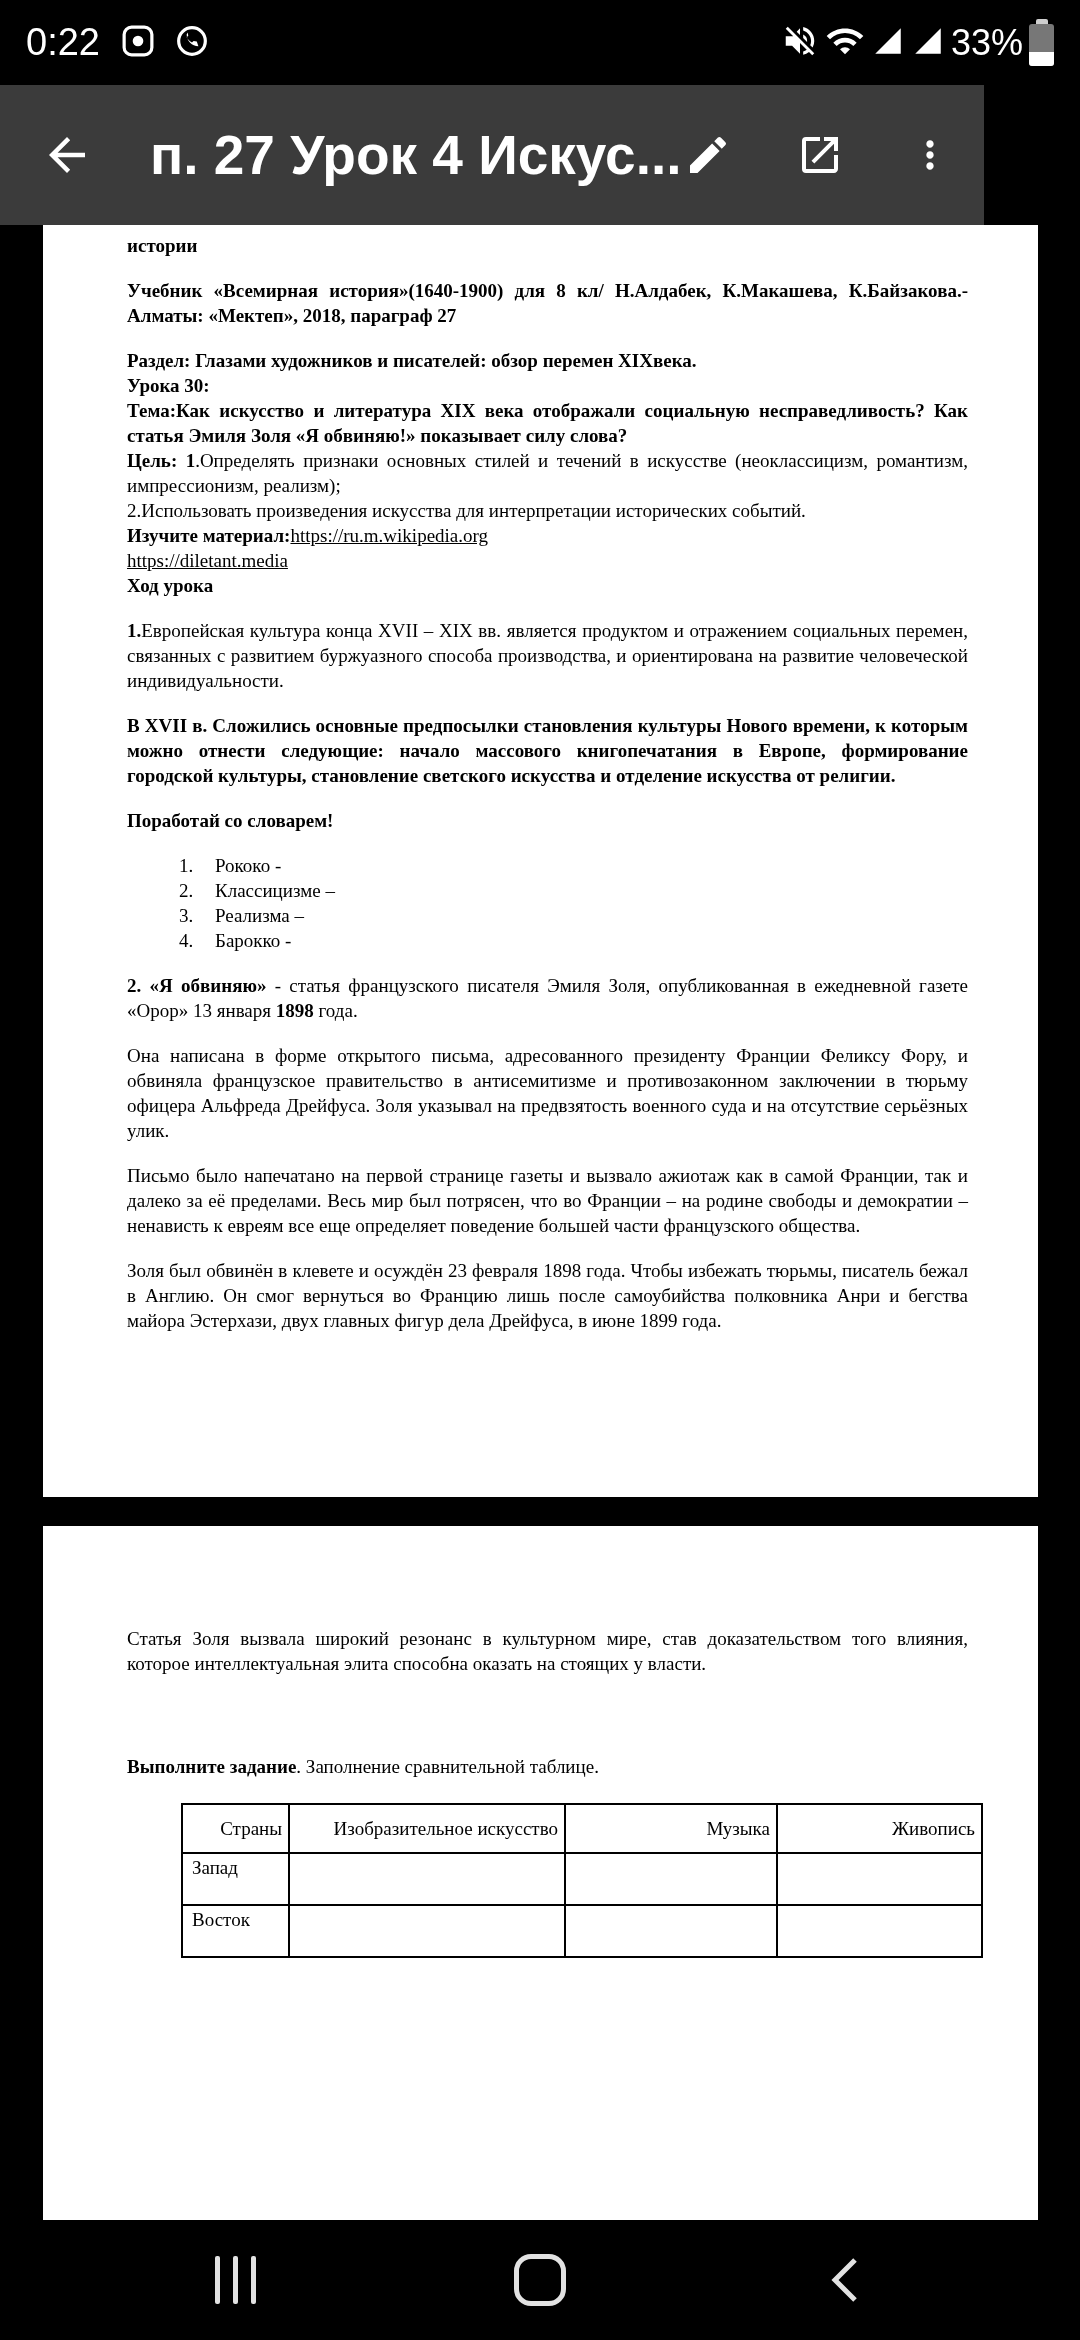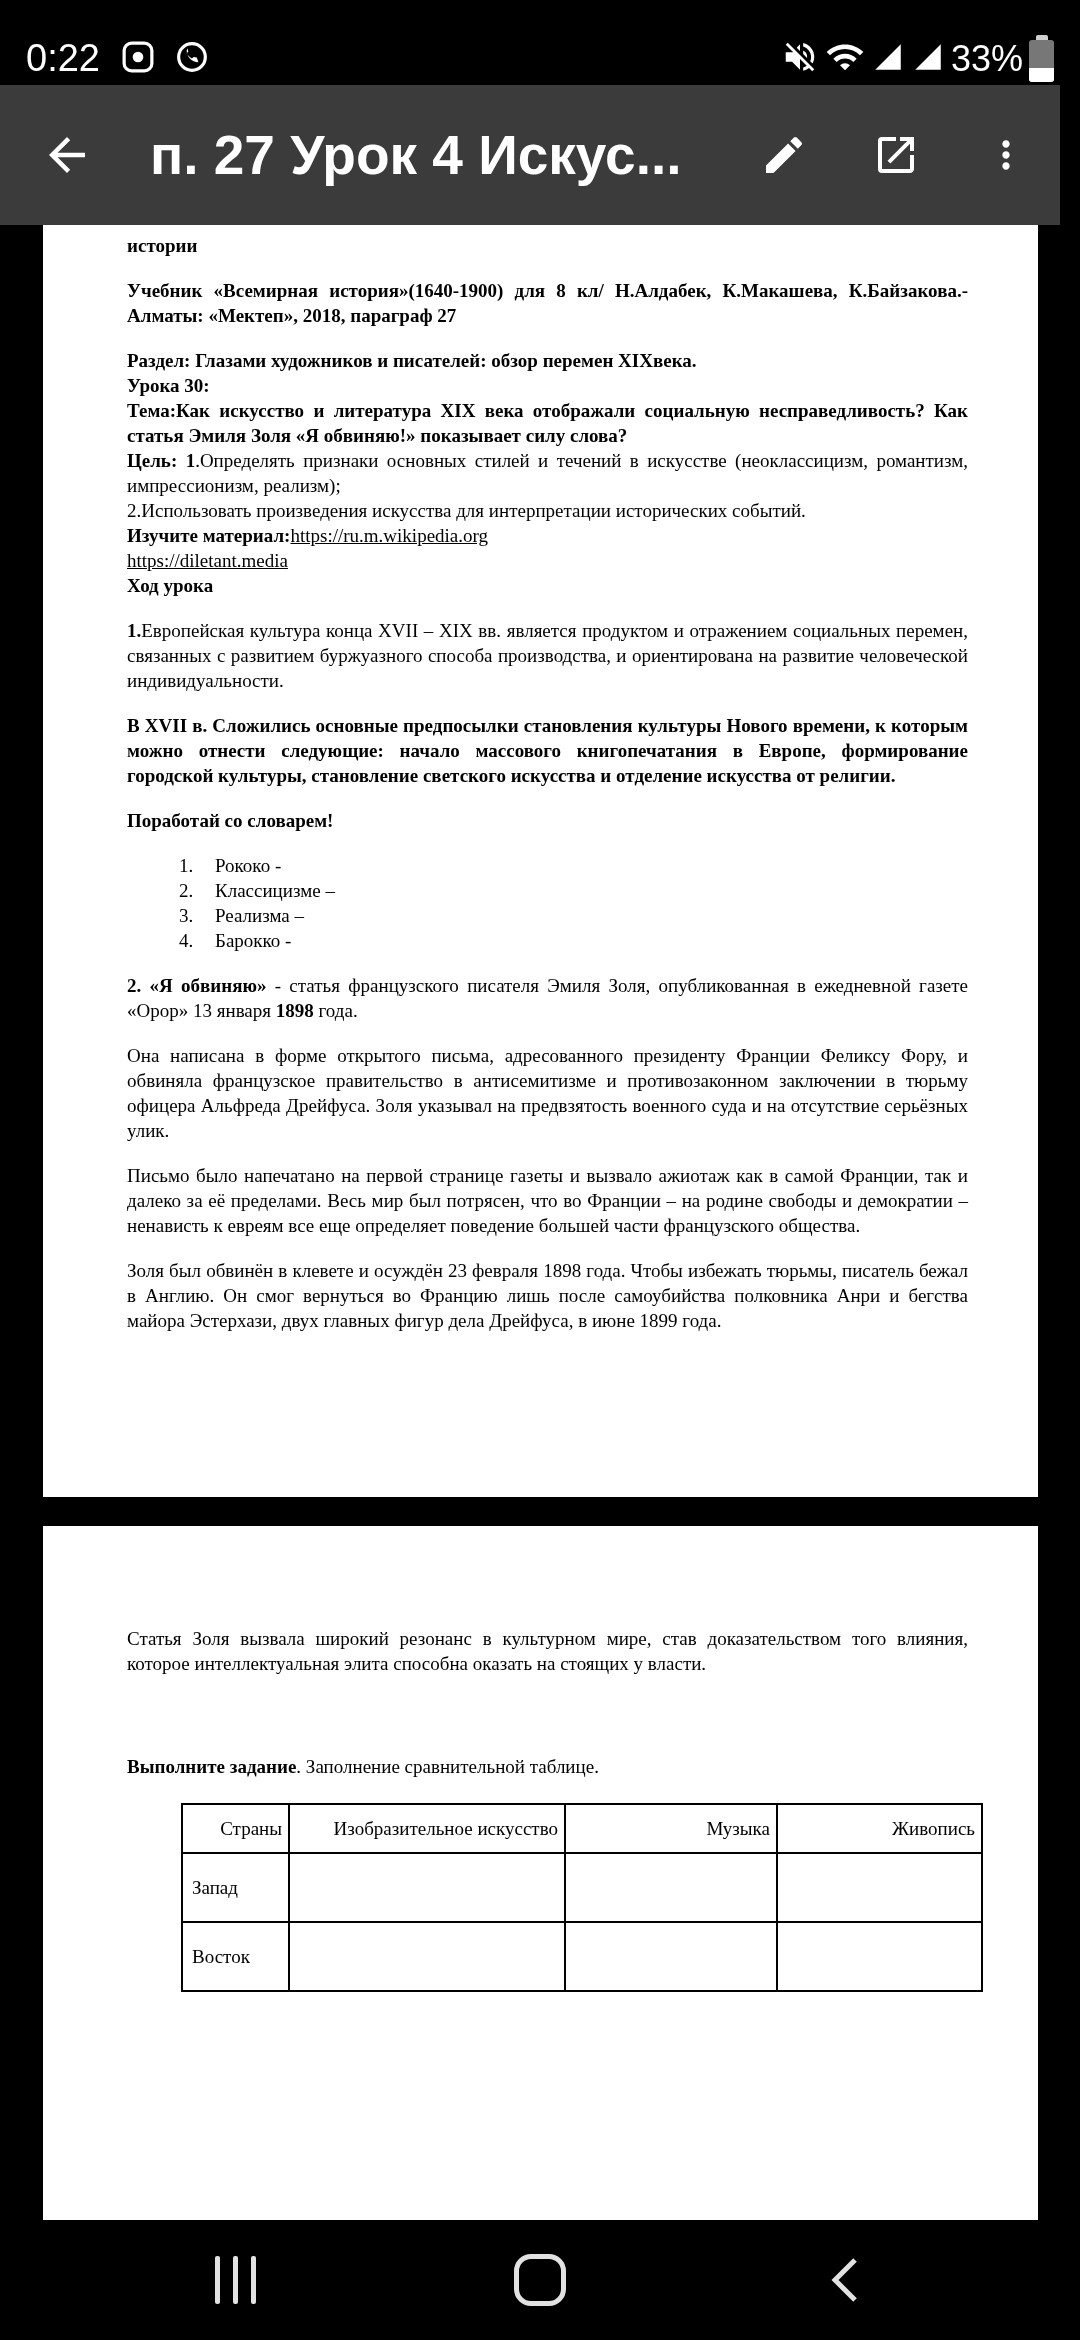--- a/index.html
+++ b/index.html
@@ -1,32 +1,32 @@
 <!DOCTYPE html>
 <html><head>
 <meta charset="utf-8">
 <style>
   *{margin:0;padding:0;box-sizing:border-box}
   html,body{width:1080px;height:2340px}
   body{background:#000;position:relative;overflow:hidden;font-family:"Liberation Sans",sans-serif}
 
   
-  .status-bar{position:absolute;top:16px;left:0;width:1080px;height:85px;background:#000;color:#fff;
+  .status-bar{position:absolute;top:0;left:0;width:1080px;height:85px;background:#000;color:#fff;
     display:flex;align-items:center;justify-content:space-between;padding:0 26px}
   .sb-left{display:flex;align-items:center;gap:22px}
   .sb-time{font-size:38px;color:#fff}
   .sb-right{display:flex;align-items:center;gap:6px}
   .sb-pct{font-size:36px;color:#fff}
   .batt{display:flex;flex-direction:column;align-items:center}
   .batt-cap{width:12px;height:5px;background:#cfcfcf;border-radius:2px 2px 0 0}
   .batt-body{width:25px;height:42px;background:#777;border-radius:3px;position:relative;overflow:hidden}
   .batt-fill{position:absolute;bottom:0;left:0;width:100%;height:34%;background:#fff}
 
   
-  .app-bar{position:absolute;top:85px;left:0;width:1060px;height:140px;background:#3b3b3b;color:#fff;
+  .app-bar{position:absolute;top:85px;left:0;width:984px;height:140px;background:#3b3b3b;color:#fff;
     display:flex;align-items:center;padding:0 32px 0 40px}
   .ab-title{font-size:55px;font-weight:700;margin-left:56px;flex:1;white-space:nowrap;overflow:hidden;
     font-family:"Liberation Sans",sans-serif}
   .ab-actions{display:flex;align-items:center;gap:64px}
   .icon-btn{background:none;border:none;display:flex;align-items:center;justify-content:center;cursor:pointer;padding:0}
 
   
   .page{position:absolute;left:43px;width:995px;background:#fff;color:#000;overflow:hidden;
     font-family:"Liberation Serif",serif;font-size:19px;line-height:25px}
   .page1{top:225px;height:1272px;padding:8px 70px 13px 84px}
@@ -41,21 +41,21 @@
   .dict-list{margin:0 0 20px 52px}
   .dict-item{display:flex}
   .dict-num{width:36px;flex-shrink:0}
 
   
   .p2-par{text-align:justify;margin-bottom:78px}
   .task-line{margin-bottom:24px}
   .cmp-table{border-collapse:collapse;margin-left:54px;width:800px;table-layout:fixed}
   .cmp-table th,.cmp-table td{border:2px solid #000;font-size:19px;font-weight:normal}
   .cmp-table th{height:49px;text-align:right;vertical-align:middle;padding:4px 6px}
-  .cmp-table td{height:52px;vertical-align:top;text-align:left;padding:21px 9px}
+  .cmp-table td{height:52px;vertical-align:top;text-align:left;padding:1px 9px}
 
   
   .nav-bar{position:absolute;left:0;bottom:0;width:1080px;height:120px;background:#000}
   .nav-btn{position:absolute;top:50%;transform:translateY(-50%);background:none;border:none;cursor:pointer;
     display:flex;align-items:center;justify-content:center;width:70px;height:70px}
   .nav-recents{left:200px}
   .nav-home{left:505px}
   .nav-back{left:810px}
   .rec-bars{display:flex;gap:13px}
   .rec-bars span{display:block;width:5px;height:48px;background:#e2e2e2;border-radius:2px}

